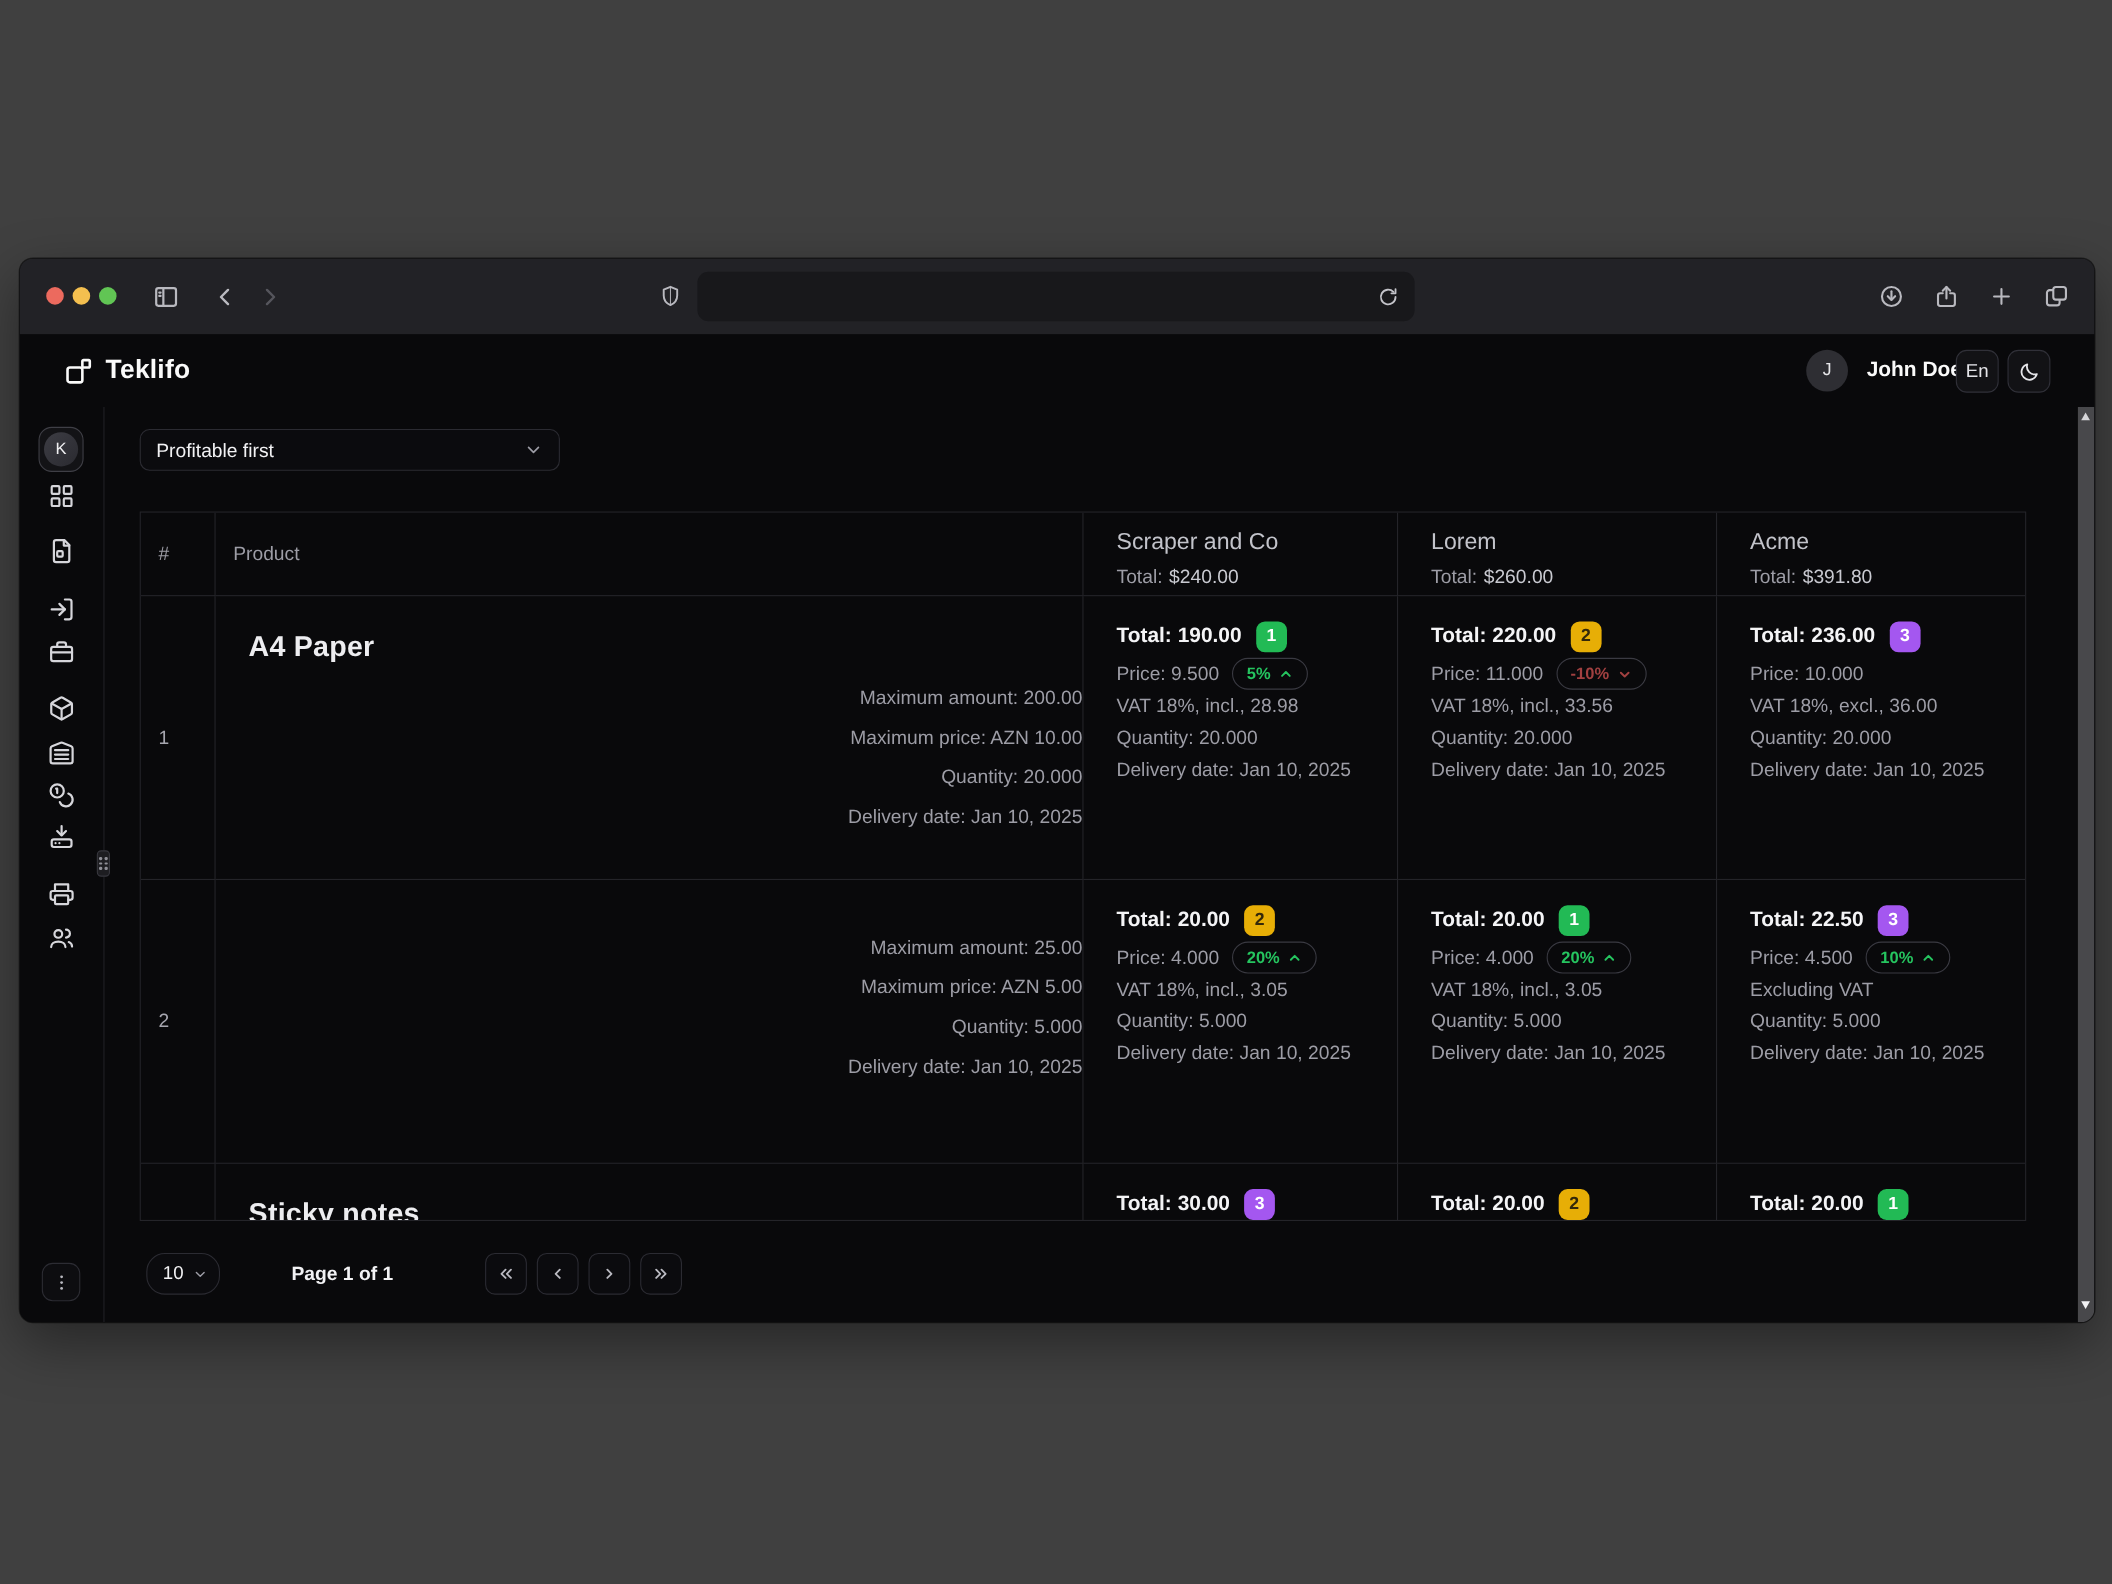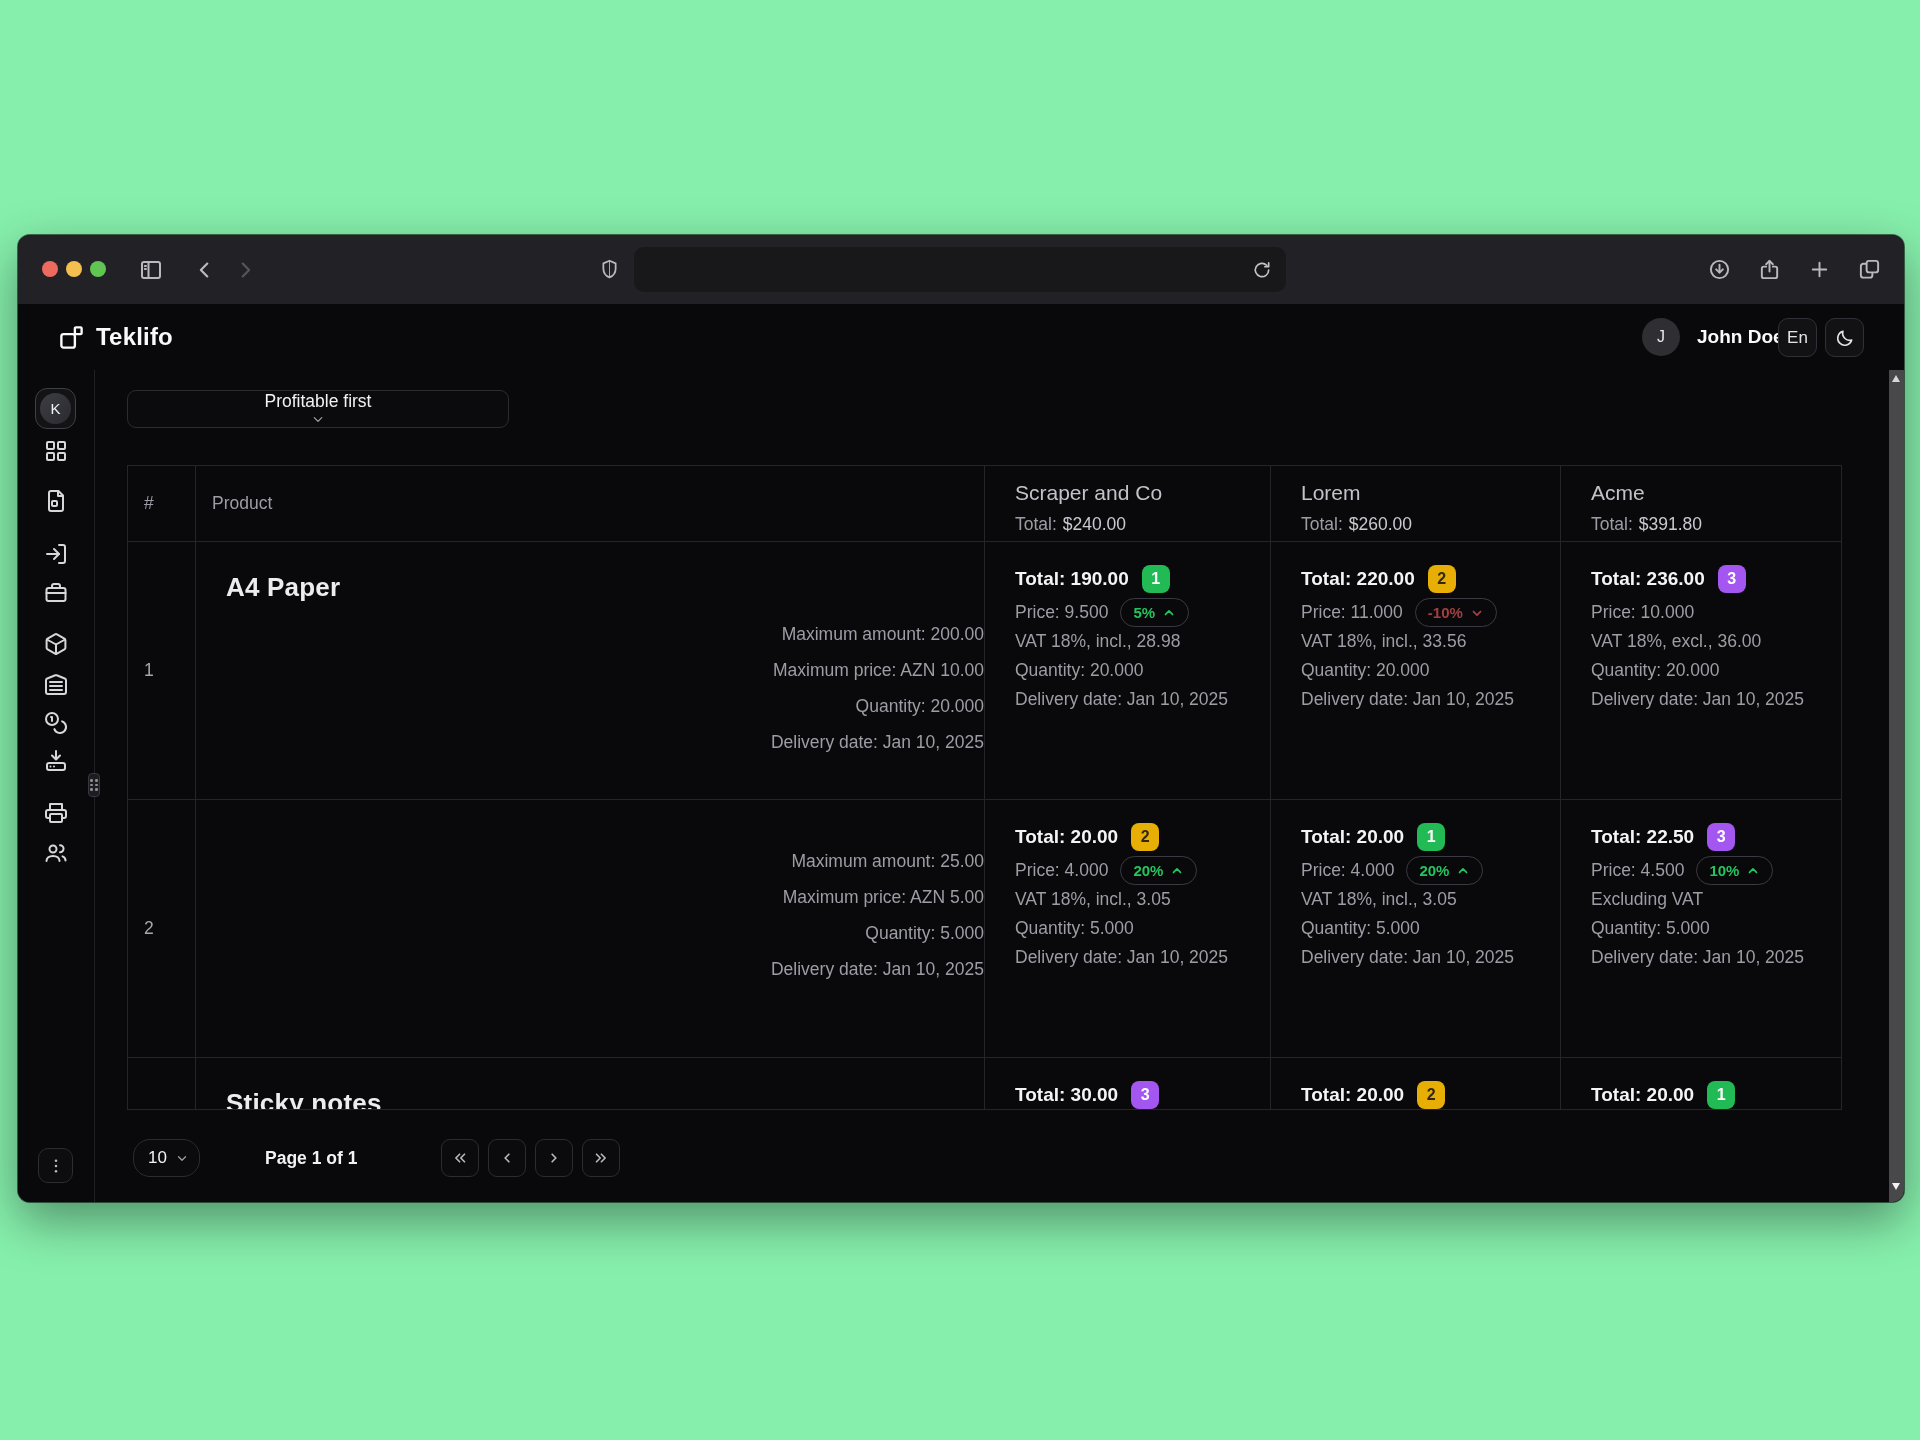--- a/index.html
+++ b/index.html
@@ -1,17 +1,17 @@
 <!DOCTYPE html>
 <html><head>
 <meta charset="utf-8">
 <style>
   * { margin:0; padding:0; box-sizing:border-box; }
   html,body { width:1920px; height:1440px; background:#ffffff; font-family:"Liberation Sans", sans-serif; }
-  .page { position:relative; width:1920px; height:1440px; background:#86efac; overflow:hidden; }
+  .page { position:relative; width:1920px; height:1440px; background:#404040; overflow:hidden; }
 
   
   .window { position:absolute; left:18px; top:235px; width:1886px; height:967px;
             border-radius:12px; overflow:hidden; background:#09090b;
             box-shadow:0 18px 50px rgba(0,0,0,.4), 0 0 0 1px rgba(0,0,0,.55); }
 
   
   .browser-toolbar { position:relative; height:69px; background:#222226; }
   .light { position:absolute; top:26px; width:16px; height:16px; border-radius:50%; }
   .light.red { left:24px; background:#ec6a5e; }
@@ -54,21 +54,21 @@
                  gap:2px; justify-content:center; align-content:center; cursor:col-resize; z-index:3; }
   .drag-handle i { width:2.5px; height:2.5px; border-radius:50%; background:#8e8e96; }
   .kebab-btn { position:absolute; left:20px; top:778px; width:35px; height:35px; border-radius:10px;
                border:1px solid #2c2c33; background:#0d0d10; color:#b9b9c0; display:flex; align-items:center; justify-content:center; cursor:pointer; }
 
   .main { position:absolute; left:77px; top:0; width:1793px; height:832px; }
 
   
   .sort-select { position:absolute; left:32px; top:20px; width:382px; height:38px; border:1px solid #2b2b32;
                  border-radius:9px; background:#0b0b0e; display:flex; align-items:center; padding:0 14px;
-                 color:#f2f2f4; font-size:17.5px; cursor:pointer;flex-direction:column; }
+                 color:#f2f2f4; font-size:17.5px; cursor:pointer; }
   .sort-select .grow { flex:1; }
   .sort-select svg { color:#9d9da6; }
 
   
   .table { position:absolute; left:32px; top:95px; width:1715px; height:645px; overflow:hidden;
            border:1px solid #242429; display:grid;
            grid-template-columns:68px 789px 286px 290px 280px;
            grid-template-rows:76px 258px 258px 258px; }
   .cell { border-right:1px solid #242429; border-bottom:1px solid #242429; min-width:0; }
   .cell.lastcol { border-right:none; }

